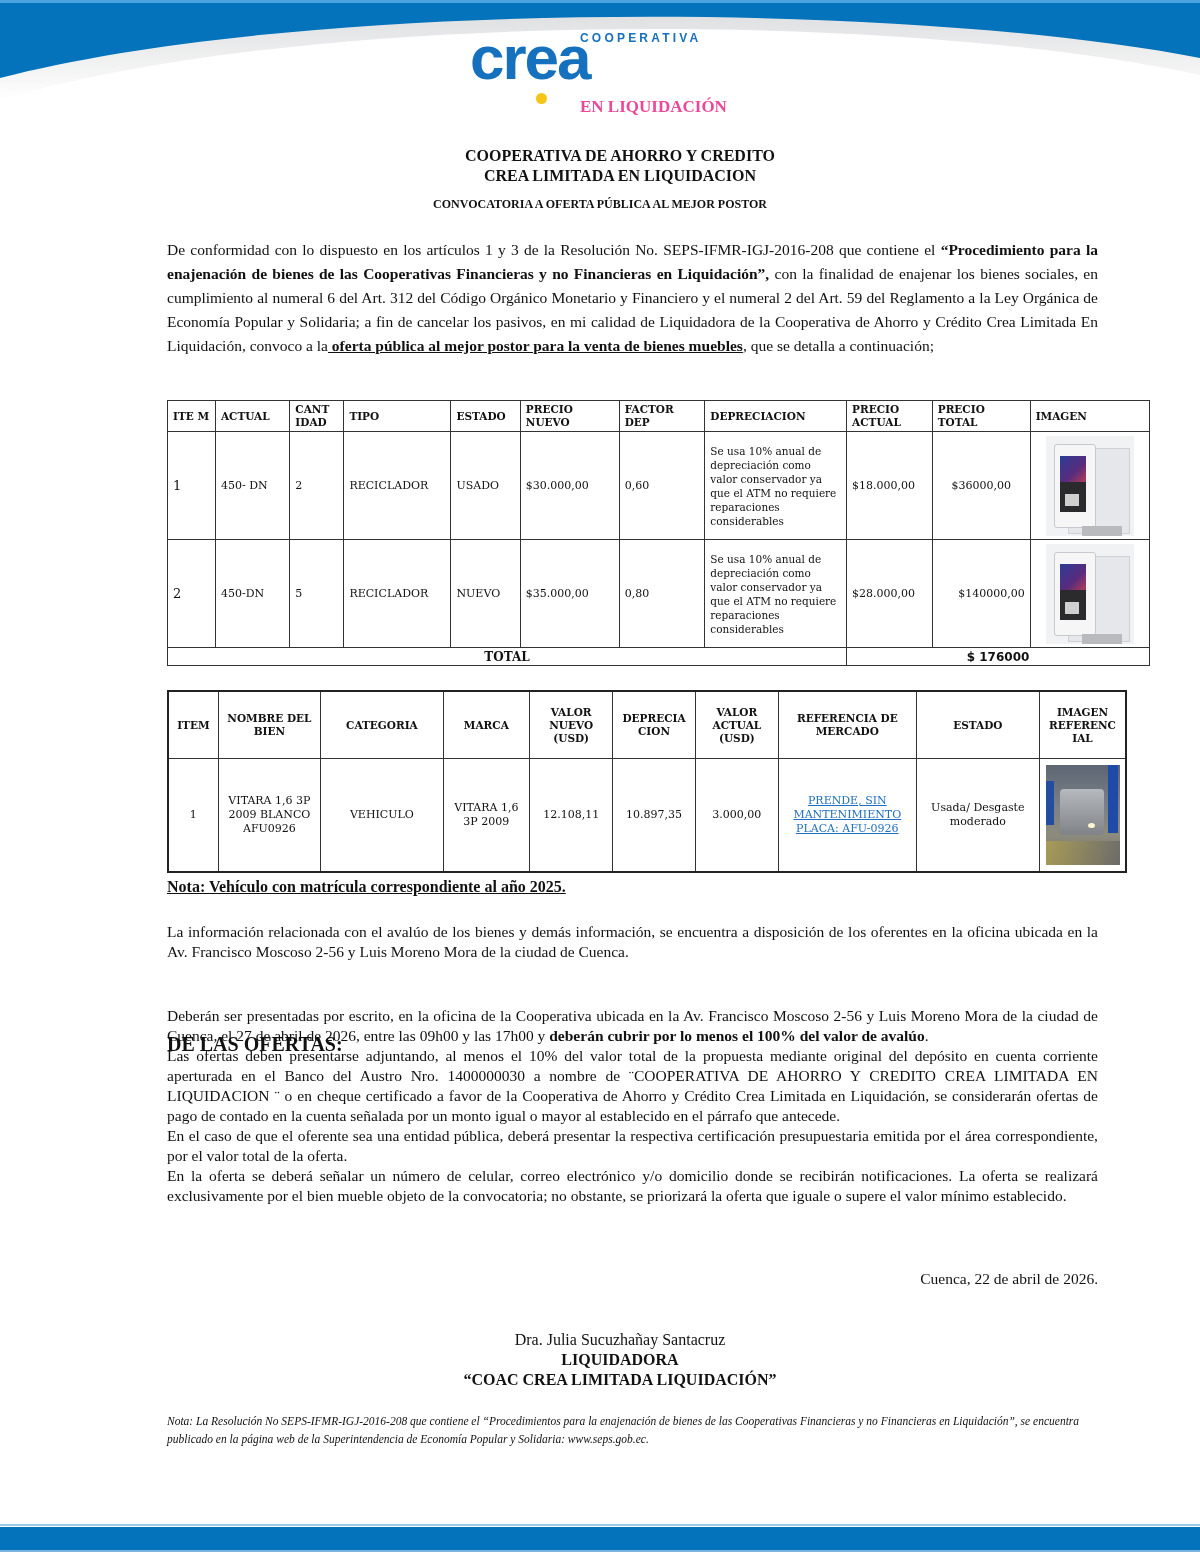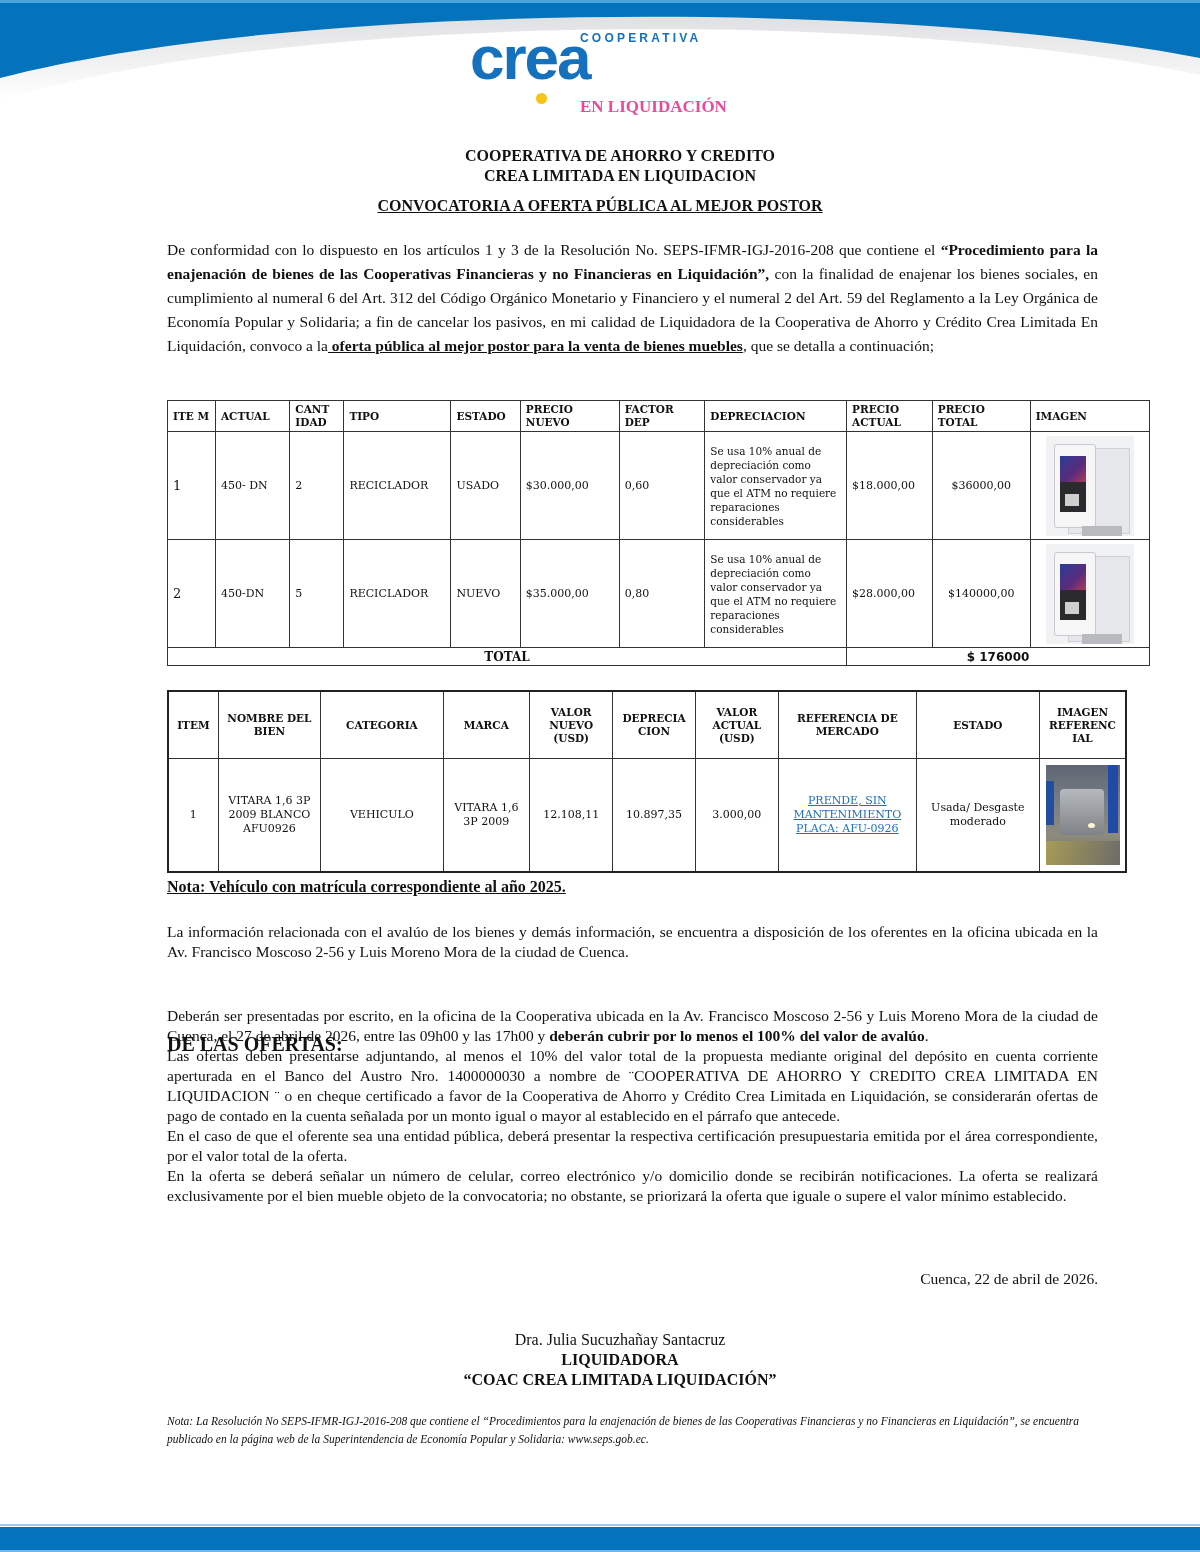--- a/index.html
+++ b/index.html
@@ -10,21 +10,21 @@
   }
   .header-wave { position:absolute; left:0; top:0; width:1200px; height:140px; }
   .logo { position:absolute; left:470px; top:30px; width:270px; height:95px; }
   .logo .coop { position:absolute; left:110px; top:1px; font-family:"Liberation Sans", sans-serif; font-weight:bold; font-size:12px; letter-spacing:3.2px; color:#1570bd; }
   .logo .crea { position:absolute; left:0; top:-8px; font-family:"Liberation Sans", sans-serif; font-weight:bold; font-size:62px; letter-spacing:-2px; color:#1570bd; }
   .logo .dot { position:absolute; left:66px; top:63px; width:11px; height:11px; border-radius:50%; background:#f5c518; }
   .logo .liq { position:absolute; left:110px; top:67px; font-family:"Liberation Serif", serif; font-weight:bold; font-size:17px; color:#ec4899; }
 
   .center { position:absolute; left:0; width:1200px; text-align:center; }
   .h1 { font-weight:bold; font-size:16px; line-height:20px; }
-  .h2 { font-weight:bold; font-size:16px; text-decoration:underline; }
+  .h2 { font-weight:bold; font-size:12px; }
 
   .para { position:absolute; left:167px; width:931px; font-size:15.5px; line-height:24px; text-align:justify; }
   .para b { font-weight:bold; }
   .u { text-decoration:underline; font-weight:bold; }
 
   table { border-collapse:collapse; position:absolute; }
   .t1 { left:167px; top:400px; width:983px; font-family:"DejaVu Serif", serif; font-size:11px; }
   .t1 td, .t1 th { border:1px solid #333; padding:2px 5px; vertical-align:middle; text-align:left; }
   .t1 th { font-weight:bold; font-size:10.5px; line-height:13px; height:26px; }
   .t1 .r { height:108px; }
@@ -145,21 +145,21 @@
   <tr class="r">
     <td style="font-size:13px;">2</td>
     <td>450-DN</td>
     <td>5</td>
     <td>RECICLADOR</td>
     <td>NUEVO</td>
     <td>$35.000,00</td>
     <td>0,80</td>
     <td class="dep">Se usa 10% anual de depreciación como valor conservador ya que el ATM no requiere reparaciones considerables</td>
     <td>$28.000,00</td>
-    <td style="text-align:center;">$140000,00</td>
+    <td style="text-align:right;">$140000,00</td>
     <td style="padding:0;">
       <div class="atm">
             <div class="box"></div>
             <div class="front"></div>
             <div class="screen"></div>
             <div class="panel"></div>
             <div class="slot"></div>
             <div class="stand"></div>
           </div>
     </td>

